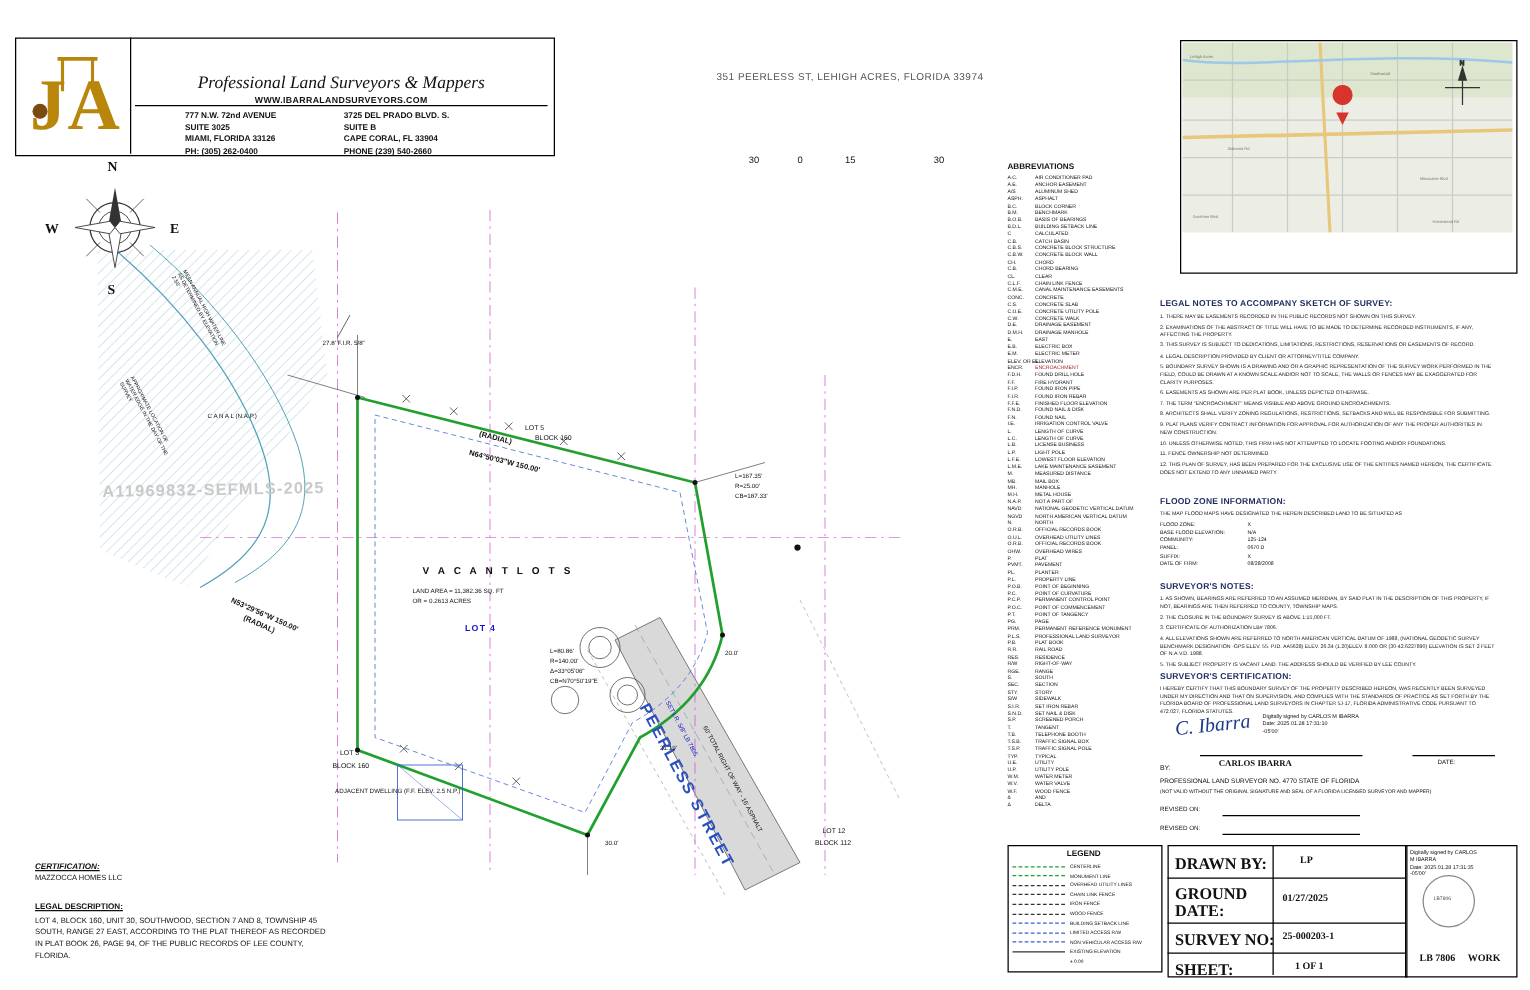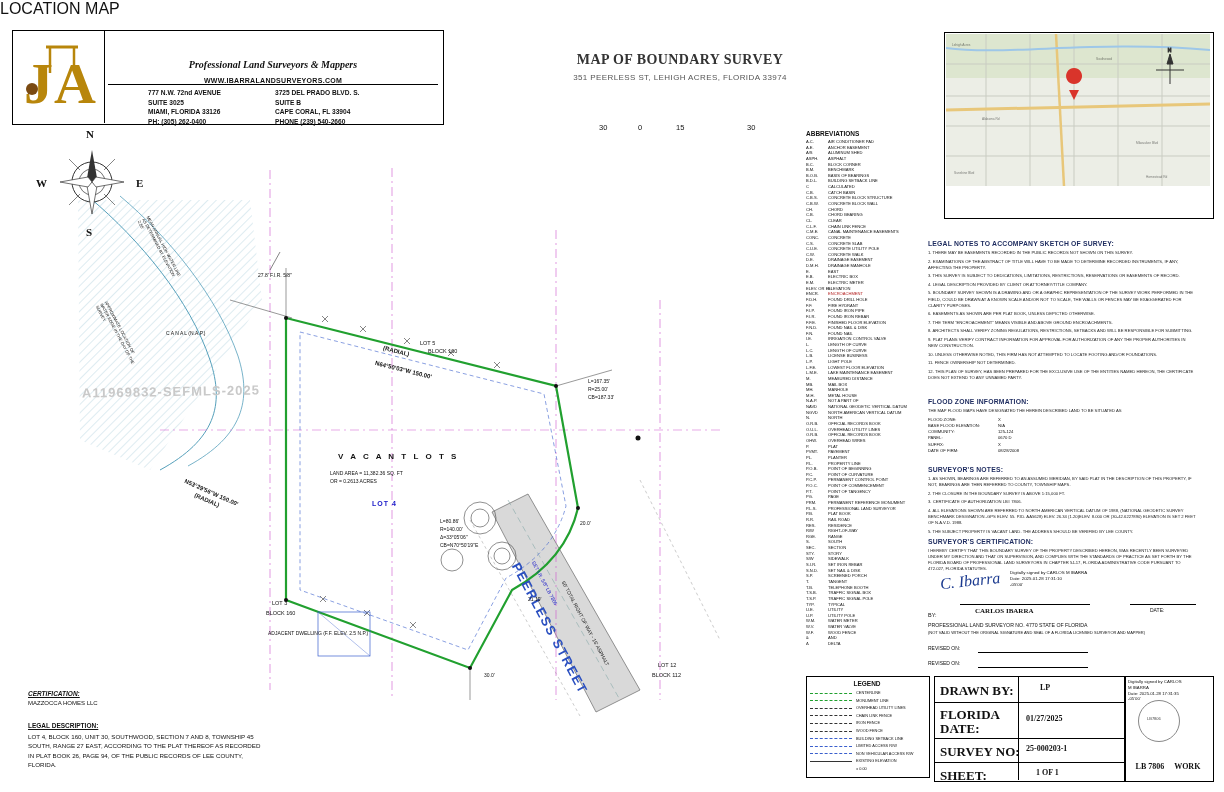--- a/index.html
+++ b/index.html
@@ -4,21 +4,21 @@
 <style>
   html,body{margin:0;padding:0;background:#fff;}
   body{width:1224px;height:792px;position:relative;font-family:"Liberation Sans",sans-serif;color:#111;overflow:hidden;}
   #sheet{position:absolute;left:0;top:0;width:1224px;height:792px;background:#ffffff;}
   .brd{position:absolute;border:1.5px solid #000;}
   
   #titleblock{left:12px;top:30px;width:430px;height:93px;}
   #logo{position:absolute;left:16px;top:33px;width:86px;height:86px;}
   .firm{position:absolute;text-align:center;width:330px;left:108px;}
   .firm1{top:38px;font-size:16.5px;font-weight:bold;letter-spacing:.5px;font-family:"Liberation Serif",serif;}
-  .firm2{top:59px;font-size:10px;font-weight:bold;font-family:"Liberation Serif",serif;font-style:italic;}
+  .firm2{top:59px;font-size:14px;font-weight:normal;font-family:"Liberation Serif",serif;font-style:italic;}
   .firm3{top:77px;font-size:7px;font-weight:bold;letter-spacing:.3px;}
   .addrcol{position:absolute;font-size:6.6px;line-height:1.45;font-weight:bold;}
   #addr1{left:148px;top:88px;}
   #addr2{left:275px;top:88px;}
   #tb-divider{position:absolute;left:108px;top:84px;width:330px;border-top:1px solid #000;}
   #tb-vline{position:absolute;left:104px;top:30px;height:93px;border-left:1.2px solid #000;}
   
   #maphead{position:absolute;left:470px;top:52px;width:420px;text-align:center;}
   #maphead .h1{font-size:14px;font-weight:bold;letter-spacing:.4px;color:#333;font-family:"Liberation Serif",serif;}
   #maphead .h2{font-size:8px;letter-spacing:.4px;margin-top:5px;color:#555;}
@@ -227,21 +227,20 @@
       <div>PH:  (305) 262-0400</div>
     </div>
   <div class="addrcol" id="addr2">
       <div>3725 DEL PRADO BLVD. S.</div>
       <div>SUITE B</div>
       <div>CAPE CORAL, FL 33904</div>
       <div>PHONE (239) 540-2660</div>
     </div>
 
   <div id="maphead">
-    <div class="h1">MAP OF BOUNDARY SURVEY</div>
     <div class="h2">351 PEERLESS ST, LEHIGH ACRES, FLORIDA 33974</div>
   </div>
 
   <div id="gsticks">
       <div class="gsnum" style="left: 599px; top: 123px;">30</div>
       <div class="gsnum" style="left: 638px; top: 123px;">0</div>
       <div class="gsnum" style="left: 676px; top: 123px; text-align: right;">15</div>
       <div class="gsnum" style="left: 747px; top: 123px;">30</div>
     </div>
 
@@ -273,21 +272,20 @@
     </g>
     <path d="M128,50 a8,8 0 1,1 0.1,0 z" fill="#d9342b"></path>
     <path d="M128,66 l-5,-10 l10,0 z" fill="#d9342b"></path>
     <g transform="translate(224,36)" stroke="#333" fill="#333">
       <line x1="0" y1="-14" x2="0" y2="14" stroke-width="1"></line>
       <line x1="-14" y1="0" x2="14" y2="0" stroke-width="1"></line>
       <polygon points="0,-16 3,-6 -3,-6"></polygon>
       <text x="-2.2" y="-18" font-size="5" font-family="Liberation Sans, sans-serif">N</text>
     </g>
   </svg>
-  <div class="cap">LOCATION MAP</div>
 
   <svg id="compass" viewBox="0 0 108 108">
     <circle cx="54" cy="54" r="20" fill="none" stroke="#333" stroke-width="1"></circle>
     <circle cx="54" cy="54" r="13" fill="none" stroke="#333" stroke-width="0.7"></circle>
     <polygon points="54,22 59,50 54,54 49,50" fill="#333"></polygon>
     <polygon points="54,86 59,58 54,54 49,58" fill="#fff" stroke="#333" stroke-width="0.7"></polygon>
     <polygon points="22,54 50,49 54,54 50,59" fill="#fff" stroke="#333" stroke-width="0.7"></polygon>
     <polygon points="86,54 58,49 54,54 58,59" fill="#fff" stroke="#333" stroke-width="0.7"></polygon>
     <g stroke="#333" stroke-width="0.6">
       <line x1="31" y1="31" x2="42" y2="42"></line>
@@ -488,21 +486,21 @@
     </div>
 
   <div class="brd" id="tbl"></div>
   <div class="brd" id="tbl2"></div>
   <div id="tvline"></div>
   <div class="trow" style="top:702px;"></div>
   <div class="trow" style="top:738px;"></div>
   <div class="trow" style="top:762px;"></div>
   <div class="tlbl" style="left:940px;top:683px;">DRAWN BY:</div>
   <div class="tval" style="left:1040px;top:683px;">LP</div>
-  <div class="tlbl" style="left:940px;top:707px;">FLORIDA</div>
+  <div class="tlbl" style="left:940px;top:707px;">GROUND</div>
   <div class="tlbl" style="left:940px;top:721px;">DATE:</div>
   <div class="tval" style="left:1026px;top:714px;">01/27/2025</div>
   <div class="tlbl" style="left:940px;top:744px;">SURVEY NO:</div>
   <div class="tval" style="left:1026px;top:744px;">25-000203-1</div>
   <div class="tlbl" style="left:940px;top:768px;">SHEET:</div>
   <div class="tval" style="left:1036px;top:768px;">1 OF 1</div>
   <div id="dsig">
       <div>Digitally signed by CARLOS M IBARRA</div>
       <div>Date: 2025.01.28 17:31:35 -05'00'</div>
     </div>

